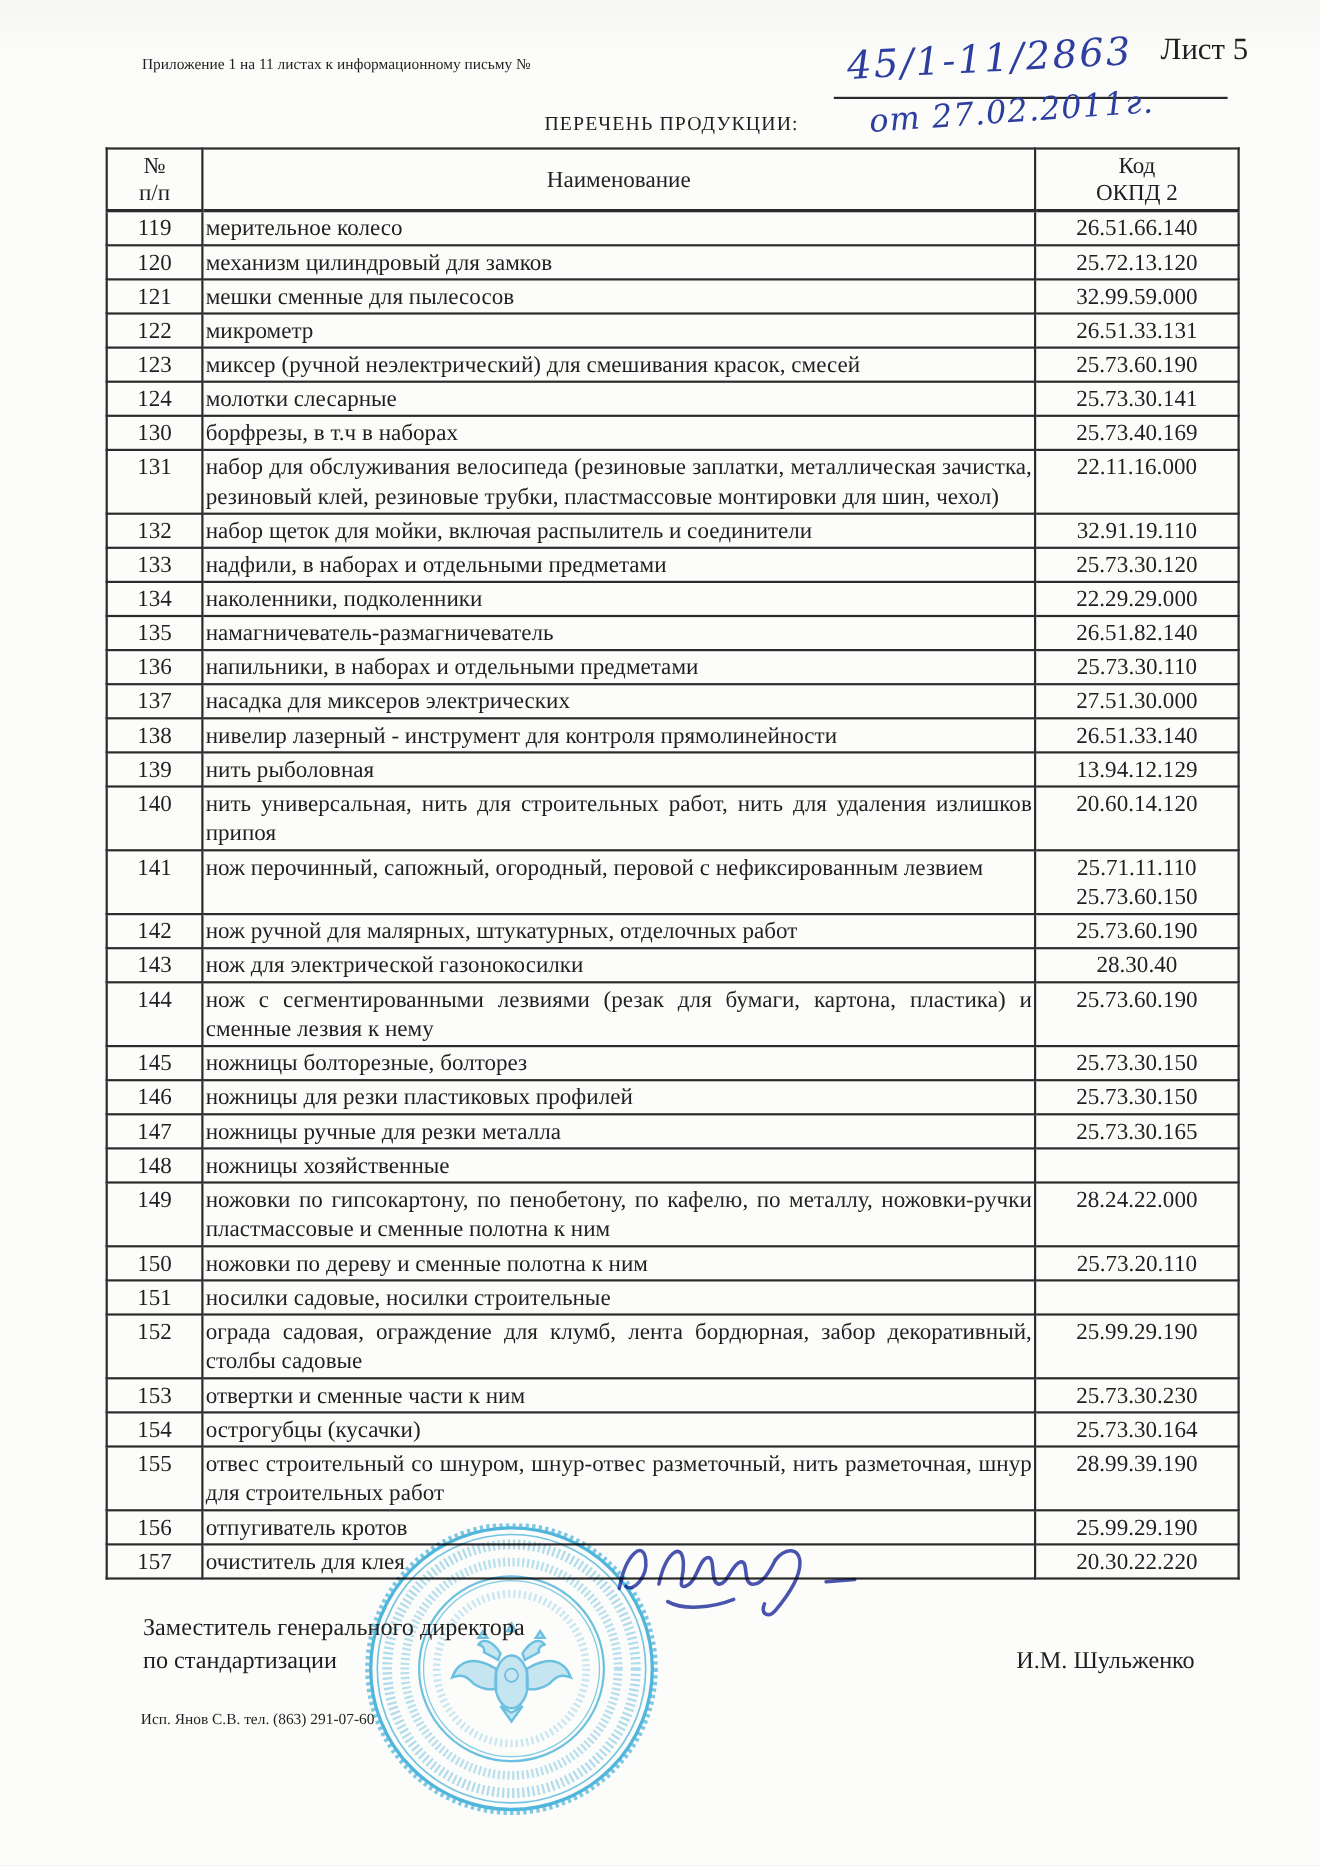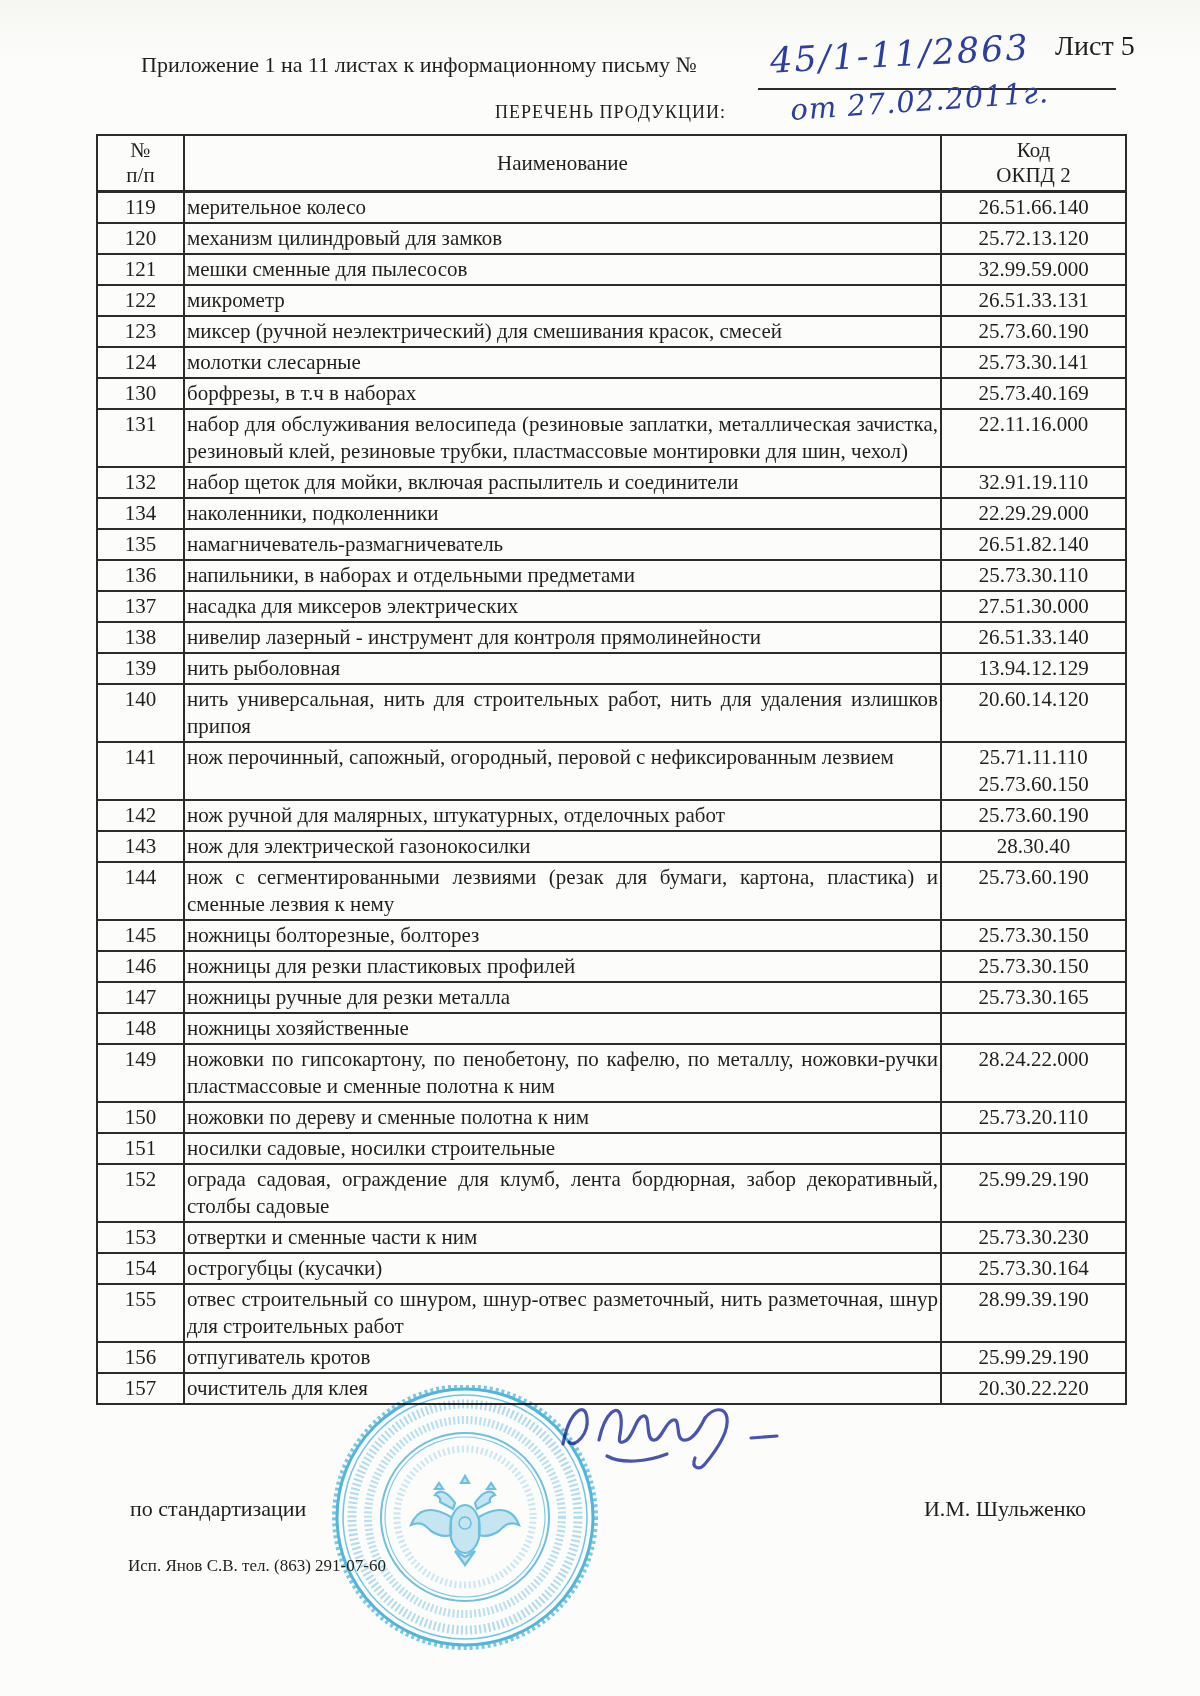--- a/index.html
+++ b/index.html
@@ -3,21 +3,21 @@
 <meta charset="utf-8">
 <style>
   html,body{margin:0;padding:0;background:#e8e8e6;}
   .sheet{
     position:relative;width:1200px;height:1696px;margin:0 auto;
     background:linear-gradient(180deg,#f6f6f3 0px,#fcfcfa 60px,#fcfcfa 100%);
     font-family:"Liberation Serif","DejaVu Serif",serif;
     color:#1f1f1f;overflow:hidden;
   }
   .sheet-label{position:absolute;left:1055px;top:30px;font-size:28px;}
-  .appendix{position:absolute;left:141px;top:52px;font-size:22px;}
+  .appendix{position:absolute;left:129px;top:52px;font-size:14px;}
   .hand{color:#2d3f9e;font-style:italic;font-family:"DejaVu Serif",serif;white-space:nowrap;}
   .hand-number{position:absolute;left:770px;top:34px;font-size:35px;transform:rotate(-3deg);letter-spacing:2px;}
   .hand-date{position:absolute;left:790px;top:84px;font-size:29px;transform:rotate(-4deg);letter-spacing:1px;}
   .number-underline{position:absolute;left:758px;top:88px;width:358px;height:2px;background:#2a2a2a;}
   .doc-title{position:absolute;left:96px;top:102px;width:1029px;text-align:center;font-size:18px;letter-spacing:1px;}
   table.products{
     position:absolute;left:96px;top:134px;width:1029px;
     border-collapse:collapse;table-layout:fixed;
   }
   table.products col.c-num{width:87px;}
@@ -28,21 +28,21 @@
     vertical-align:top;line-height:27px;padding:1px 2px;
   }
   table.products thead th{text-align:center;vertical-align:middle;height:52px;line-height:25px;border-bottom:3px solid #2b2b2b;}
   td.cell-num{text-align:center;margin-left:20px;}
   td.cell-name{text-align:justify;text-align-last:left;padding-left:14px;padding-right:12px;margin-left:27px;}
   td.cell-code{text-align:center;}
   .footer-line{position:absolute;font-size:22px;}
   .zam1{left:130px;top:1466px;}
   .zam2{left:130px;top:1496px;}
   .signer{left:880px;top:1496px;width:250px;text-align:center;}
-  .executor{left:128px;top:1556px;font-size:17px;}
+  .executor{left:128px;top:1556px;font-size:14px;}
   .stamp{position:absolute;left:330px;top:1385px;opacity:.9;mix-blend-mode:multiply;}
   .signature{position:absolute;left:555px;top:1382px;mix-blend-mode:multiply;}
 </style>
 </head>
 <body>
 
 <div class="sheet">
 
   <div class="sheet-label">Лист 5</div>
   <div class="appendix">Приложение 1 на 11 листах к информационному письму №</div>
@@ -128,20 +128,27 @@
           </td>
     </tr>
         <tr>
       <td class="cell-num">132</td>
       <td class="cell-name">набор щеток для мойки, включая распылитель и соединители</td>
       <td class="cell-code">
             <div>32.91.19.110</div>
           </td>
     </tr>
         <tr>
+      <td class="cell-num">133</td>
+      <td class="cell-name">надфили, в наборах и отдельными предметами</td>
+      <td class="cell-code">
+            <div>25.73.30.120</div>
+          </td>
+    </tr>
+        <tr>
       <td class="cell-num">134</td>
       <td class="cell-name">наколенники, подколенники</td>
       <td class="cell-code">
             <div>22.29.29.000</div>
           </td>
     </tr>
         <tr>
       <td class="cell-num">135</td>
       <td class="cell-name">намагничеватель-размагничеватель</td>
       <td class="cell-code">
@@ -331,17 +338,18 @@
   <svg class="signature" width="230" height="95" viewBox="0 0 230 95">
     <g fill="none" stroke="#4a55b2" stroke-width="3.2" stroke-linecap="round">
       <path d="M8,62 C14,30 30,18 32,36 C34,52 20,66 14,60"></path>
       <path d="M44,58 C50,30 64,20 66,36 C68,50 60,62 68,60 C78,58 80,36 88,34 C96,32 90,56 98,58 C106,60 110,40 118,38 C126,36 120,56 128,58 C138,60 146,44 150,36"></path>
       <path d="M150,36 C158,26 170,24 172,36 C174,50 160,70 150,82 C144,89 136,86 140,76"></path>
       <path d="M52,74 C66,82 92,80 112,72"></path>
       <path d="M196,56 L222,54"></path>
     </g>
   </svg>
 
+  <div class="footer-line zam1">Заместитель генерального директора</div>
   <div class="footer-line zam2">по стандартизации</div>
   <div class="footer-line signer">И.М. Шульженко</div>
   <div class="footer-line executor">Исп. Янов С.В. тел. (863) 291-07-60</div>
 
 </div>
 
 </body></html>

